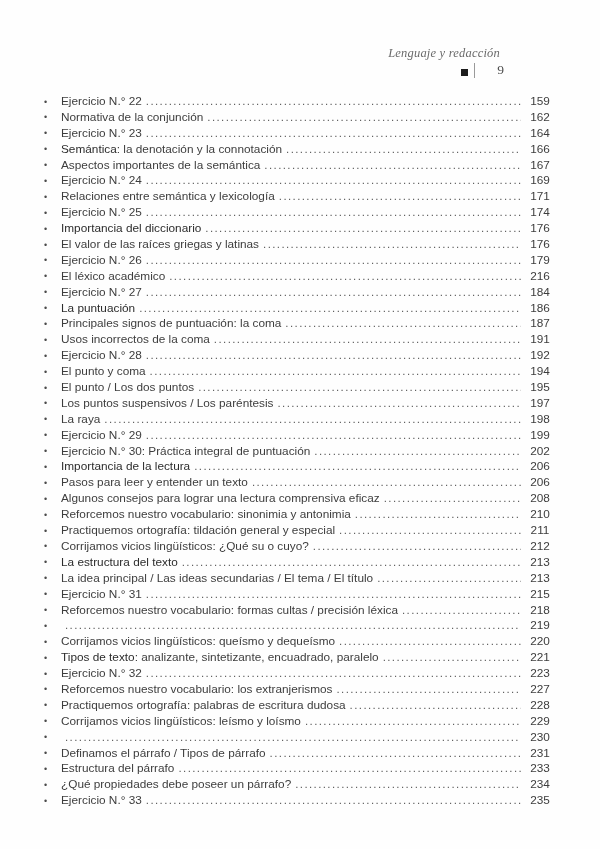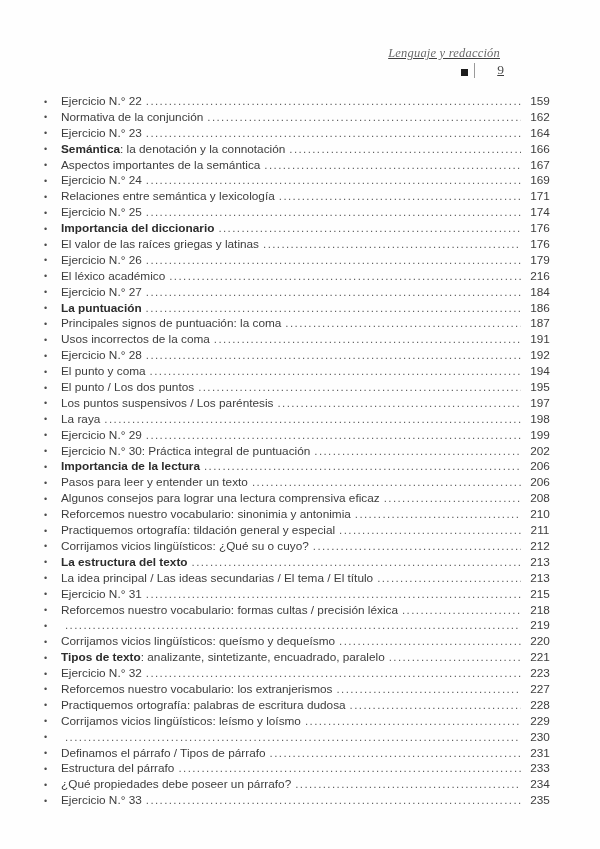--- a/index.html
+++ b/index.html
@@ -19,21 +19,20 @@
     padding: 46px 44px 20px 44px;
     font-family: "Liberation Sans", sans-serif;
     color: #3d3d3d;
   }
   
   .header {
     display: flex;
     flex-direction: column;
     align-items: flex-end;
     margin-bottom: 16px;
-    text-decoration: underline;
   }
   .running-title {
     font-family: "Liberation Serif", serif;
     font-style: italic;
     font-size: 12.5px;
     color: #6a6a6a;
     margin-right: 56px;
     letter-spacing: 0.2px;
   }
   .header-line2 {
@@ -78,21 +77,21 @@
     font-size: 9px;
     color: #4a4a4a;
     align-self: center;
     padding-top: 1px;
   }
   .entry-text {
     white-space: nowrap;
     flex: 0 0 auto;
   }
   .entry-text .bold-part {
-    font-weight: bold;
+    font-weight: normal;
     color: #2c2c2c;
   }
   .leader {
     flex: 1 1 auto;
     overflow: hidden;
     white-space: nowrap;
     height: 13px;
     line-height: 13px;
     margin: 0 3px 0 4px;
     color: #5a5a5a;

